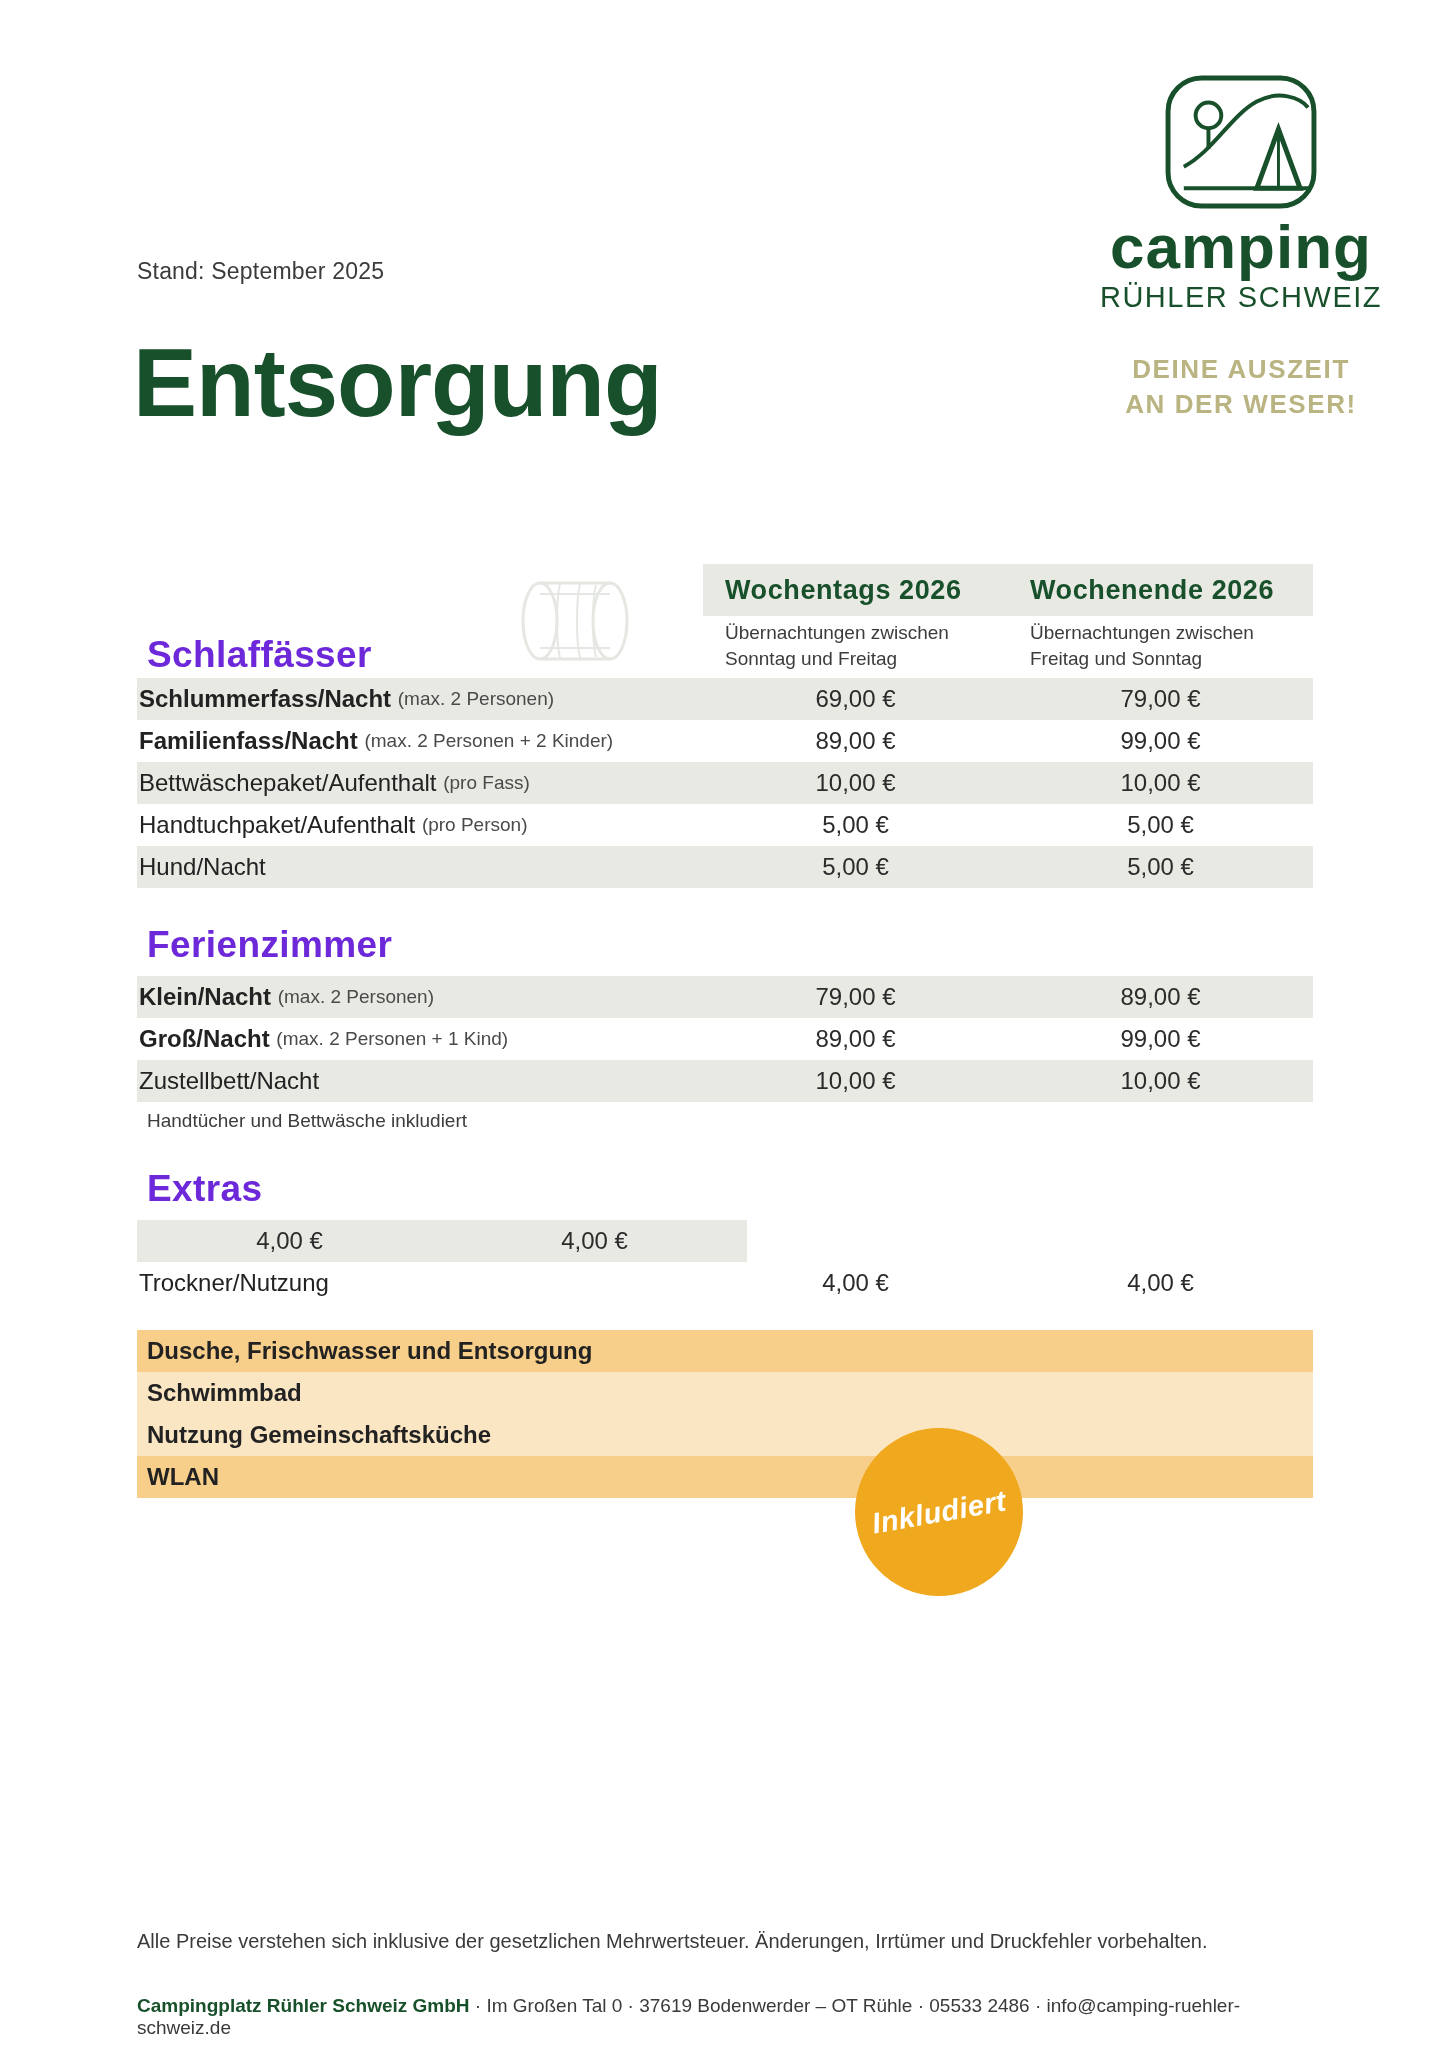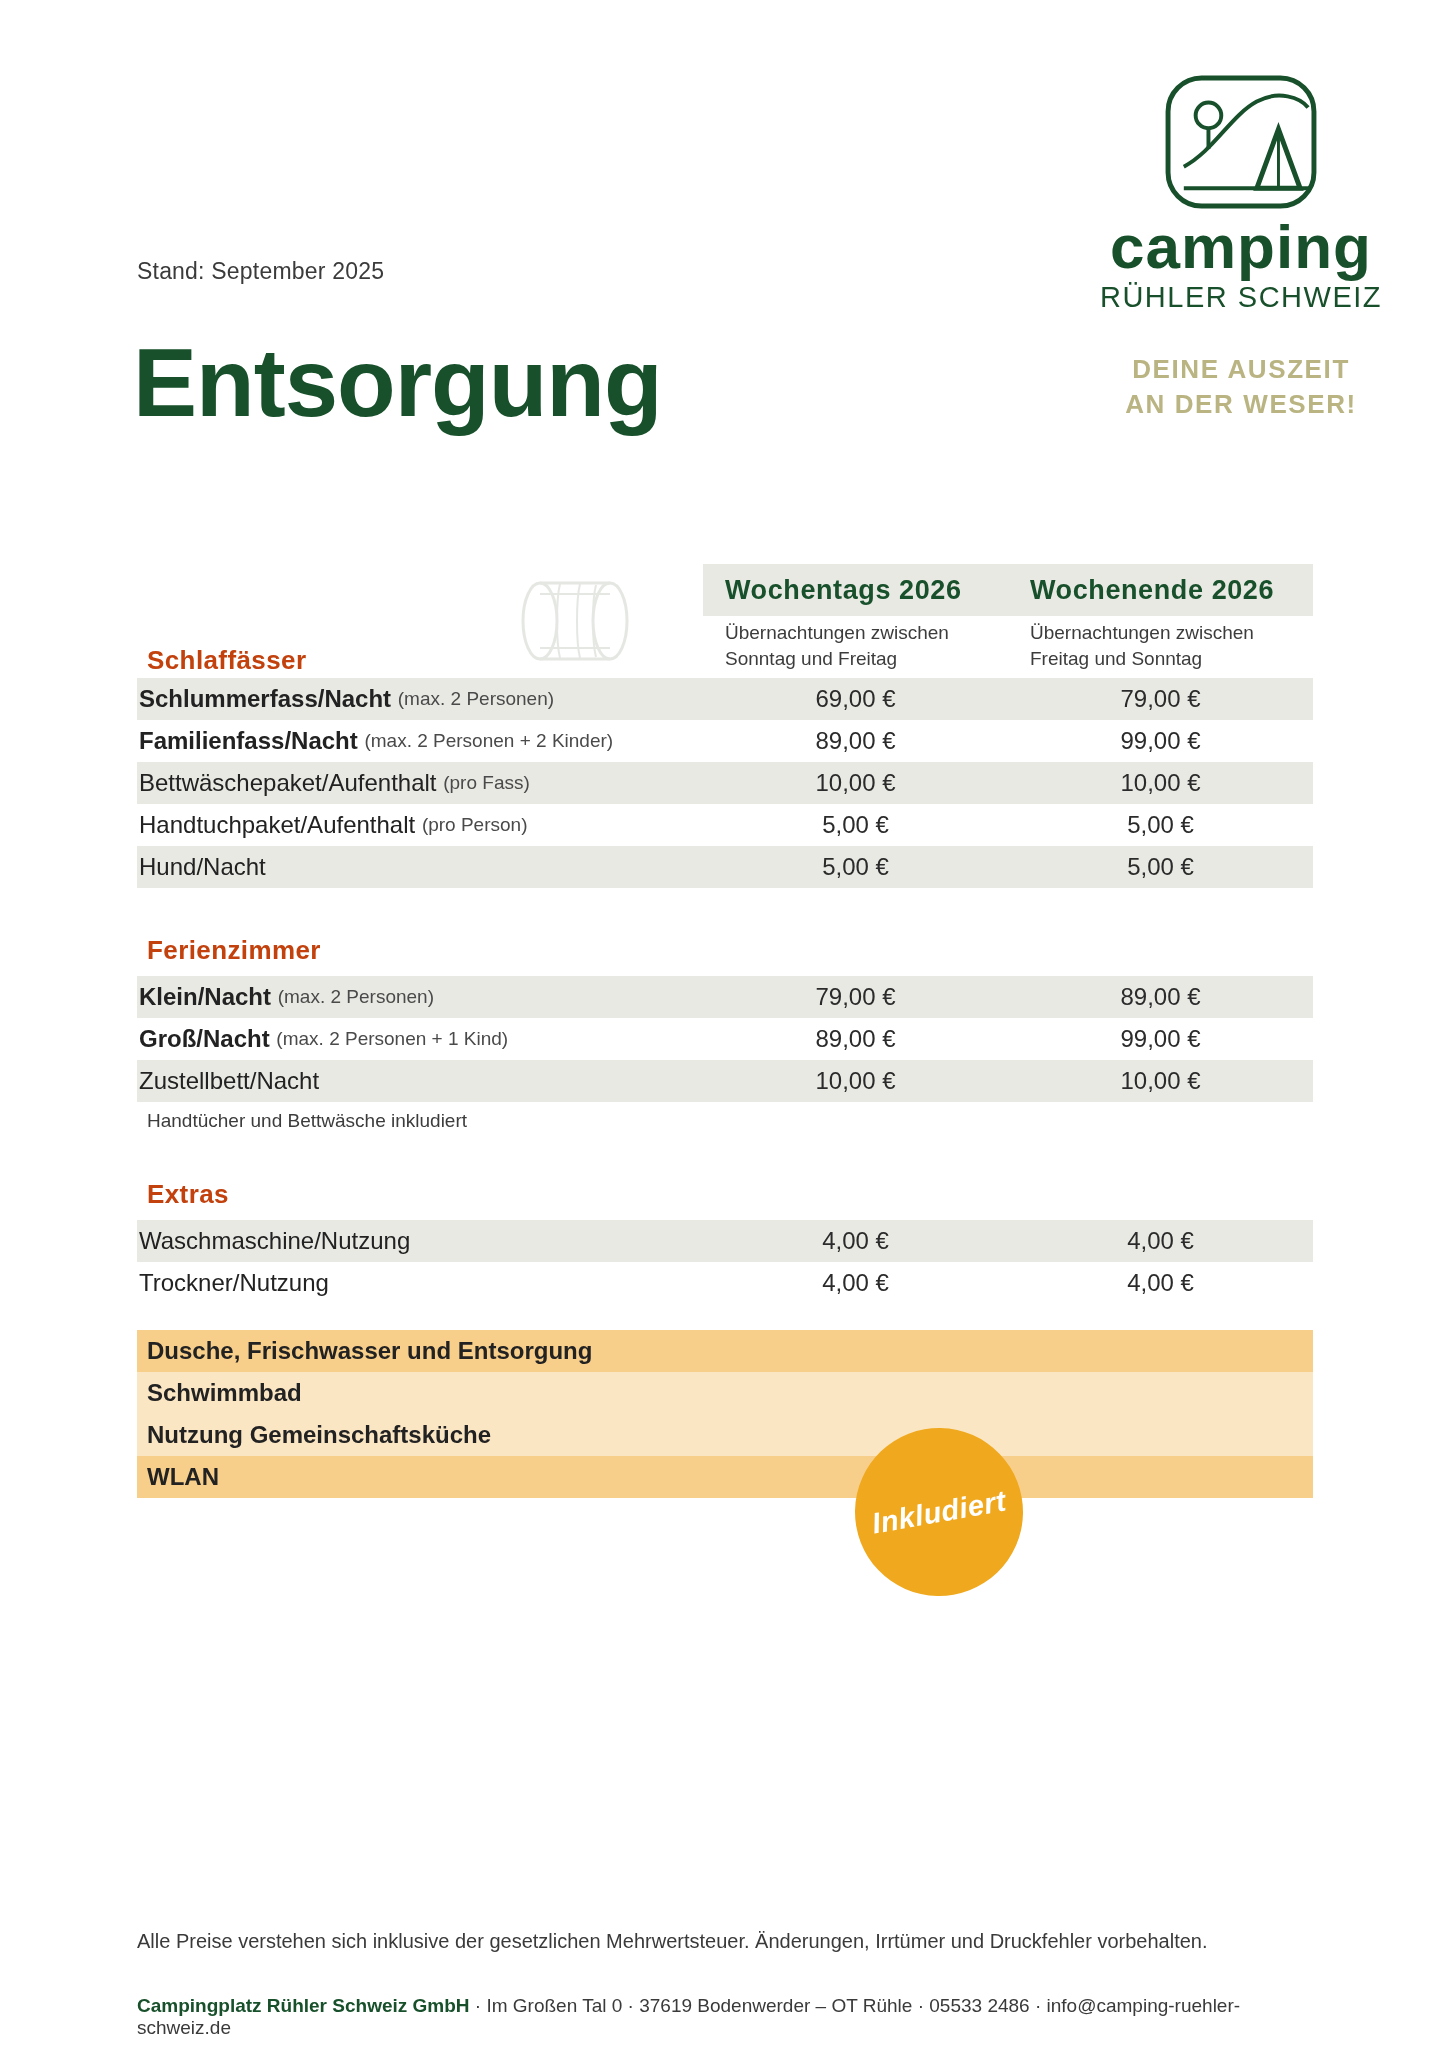--- a/index.html
+++ b/index.html
@@ -121,23 +121,23 @@
   .subhead-row { height: 62px; position: relative; }
   .subhead-cell {
     font-size: 19px;
     color: #3c3c3c;
     line-height: 1.35;
     padding-left: 22px;
     padding-top: 4px;
   }
 
   .section-title {
-    font-size: 26px;
-    font-weight: bold;
-    color: #c2410c;
+    font-size: 37px;
+    font-weight: bold;
+    color: #6d28d9;
     letter-spacing: 0.4px;
   }
 
   .cat-row {
     position: relative;
     height: 44px;
     display: flex;
     align-items: flex-end;
   }
 
@@ -362,23 +362,20 @@
     <div class="note-line">Handtücher und Bettwäsche inkludiert</div>
 
     <div class="spacer-md"></div>
 
     <div class="cat-row">
       <span class="section-title" style="padding-left:10px;">Extras</span>
     </div>
     <div style="height:10px;"></div>
     <div>
       <div class="row data-row shaded">
-        <div class="col-label cell label">
-            <span>Waschmaschine/Nutzung</span>
-          </div>
         <div class="col-p1 cell price">4,00 €</div>
         <div class="col-p2 cell price">4,00 €</div>
       </div>
       <div class="row data-row">
         <div class="col-label cell label">
             <span>Trockner/Nutzung</span>
           </div>
         <div class="col-p1 cell price">4,00 €</div>
         <div class="col-p2 cell price">4,00 €</div>
       </div>

